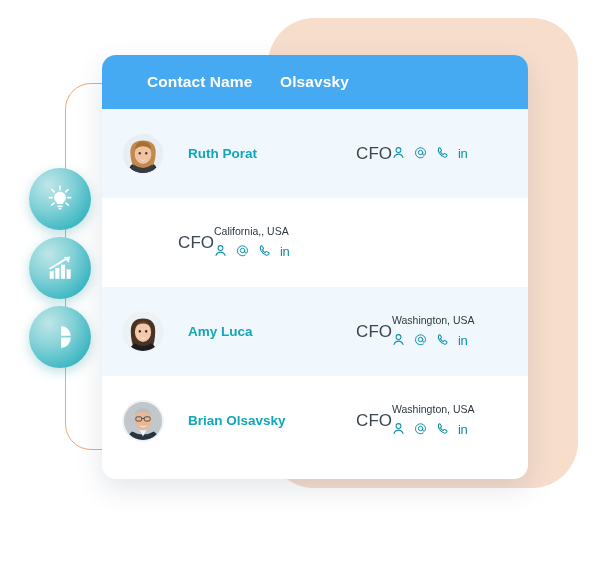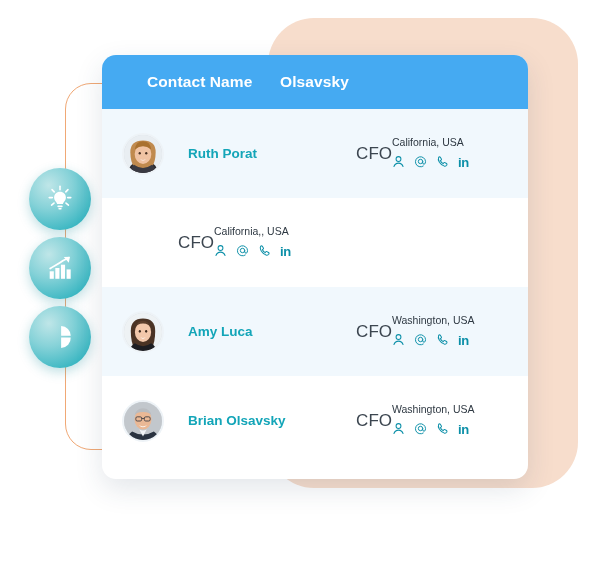--- a/index.html
+++ b/index.html
@@ -152,21 +152,21 @@
     white-space: nowrap;
   }
   .detail-icons {
     display: flex;
     align-items: center;
     gap: 9px;
   }
   .detail-icons .di { display: block; }
   .li-glyph {
     color: #0b8fa8;
-    font-weight: bold;
+    font-weight: normal;
     font-size: 13px;
     line-height: 12px;
     letter-spacing: -0.3px;
   }
 </style>
 </head>
 <body>
 
 <div id="stage">
 
@@ -239,21 +239,20 @@
             <ellipse cx="17.4" cy="20.2" rx="1.25" ry="1.45" fill="#4a3224"></ellipse>
             <ellipse cx="24.6" cy="20.2" rx="1.25" ry="1.45" fill="#4a3224"></ellipse>
             <path d="M17.6 26.2 q3.4 2.6 6.8 0 q-3.4 4.1-6.8 0z" fill="#ffffff"></path>
             <path d="M11 33 q10 7 20 0 q4 3 5 9 l-30 0 q1-6 5-9z" fill="#3a3a42"></path>
           </svg>
         </div>
         <span class="name-text">Ruth Porat</span>
       </div>
       <div class="cell-title">CFO</div>
       <div class="cell-details">
-        <div class="loc-text">California, USA</div>
         <div class="detail-icons">
           <span class="di">
             <svg width="13" height="13" viewBox="0 0 16 16" fill="none" stroke="#0b8fa8" stroke-width="1.25">
               <circle cx="8" cy="5" r="3"></circle>
               <path d="M2.4 14.2 q1.6-4.2 5.6-4.2 q4 0 5.6 4.2" stroke-linecap="round"></path>
             </svg>
           </span>
           <span class="di">
             <svg width="13" height="13" viewBox="0 0 16 16" fill="none" stroke="#0b8fa8" stroke-width="1.2">
               <circle cx="8" cy="8" r="2.7"></circle>

